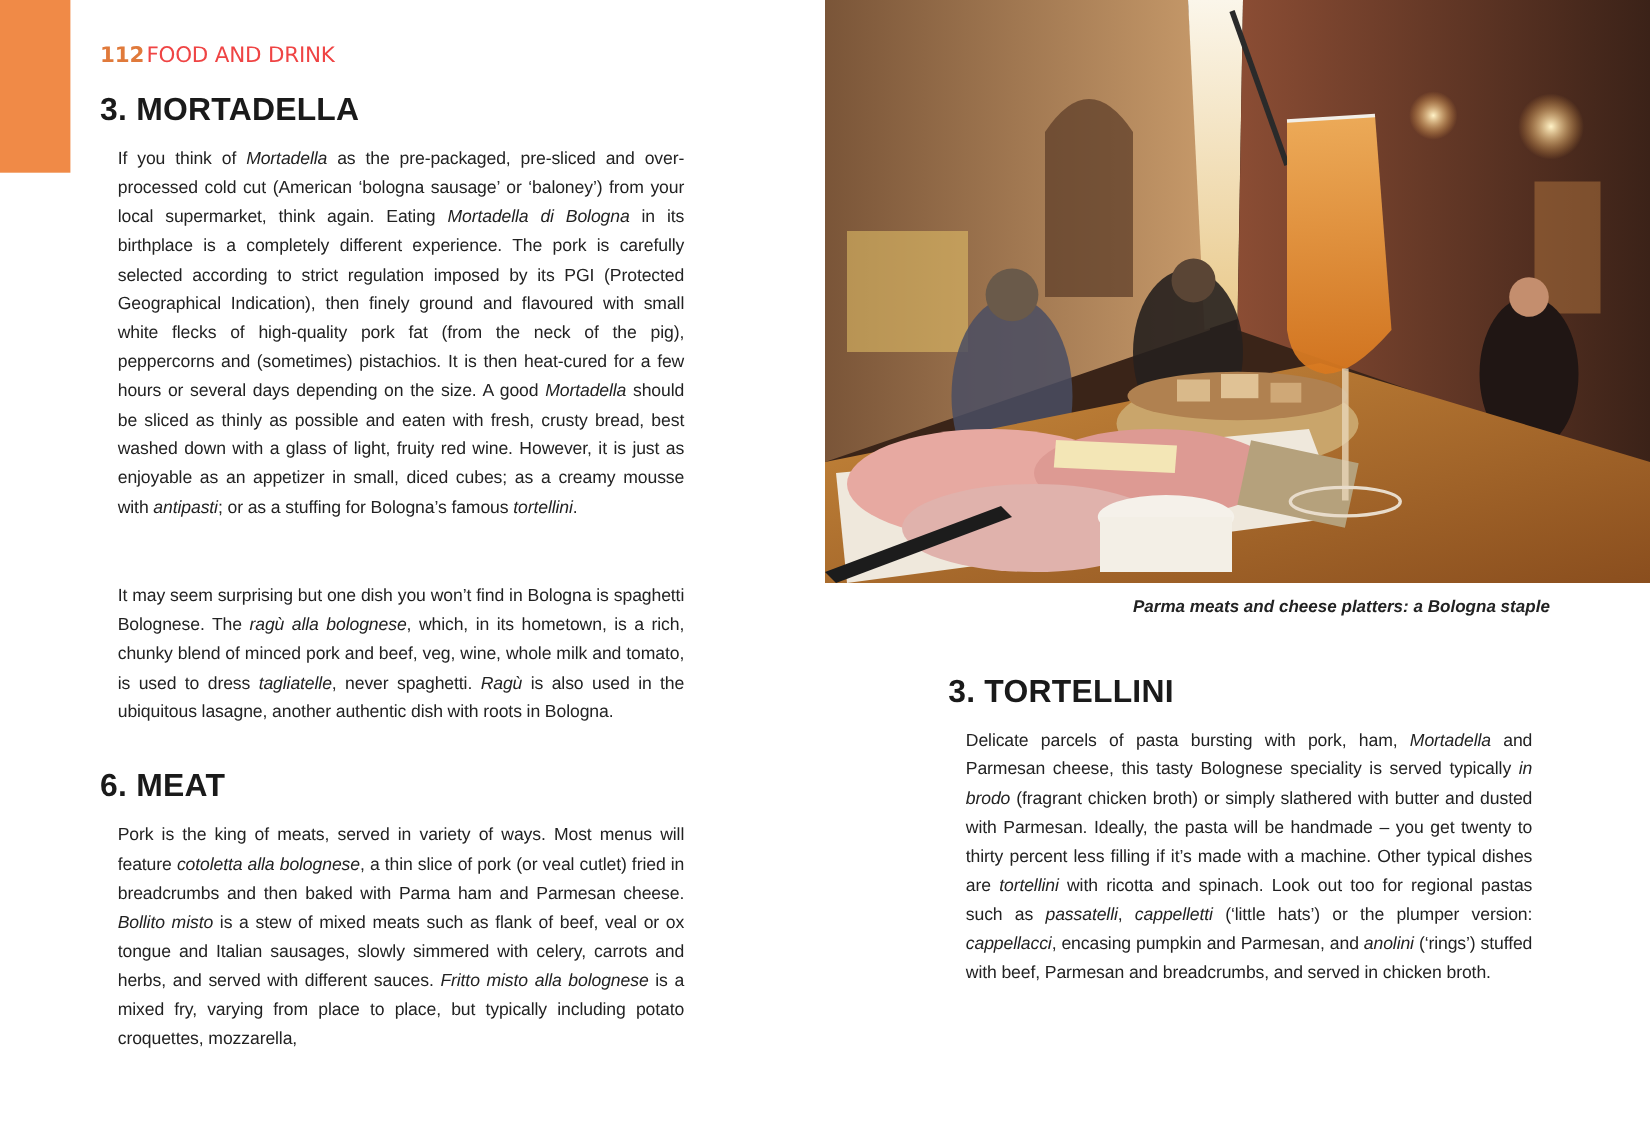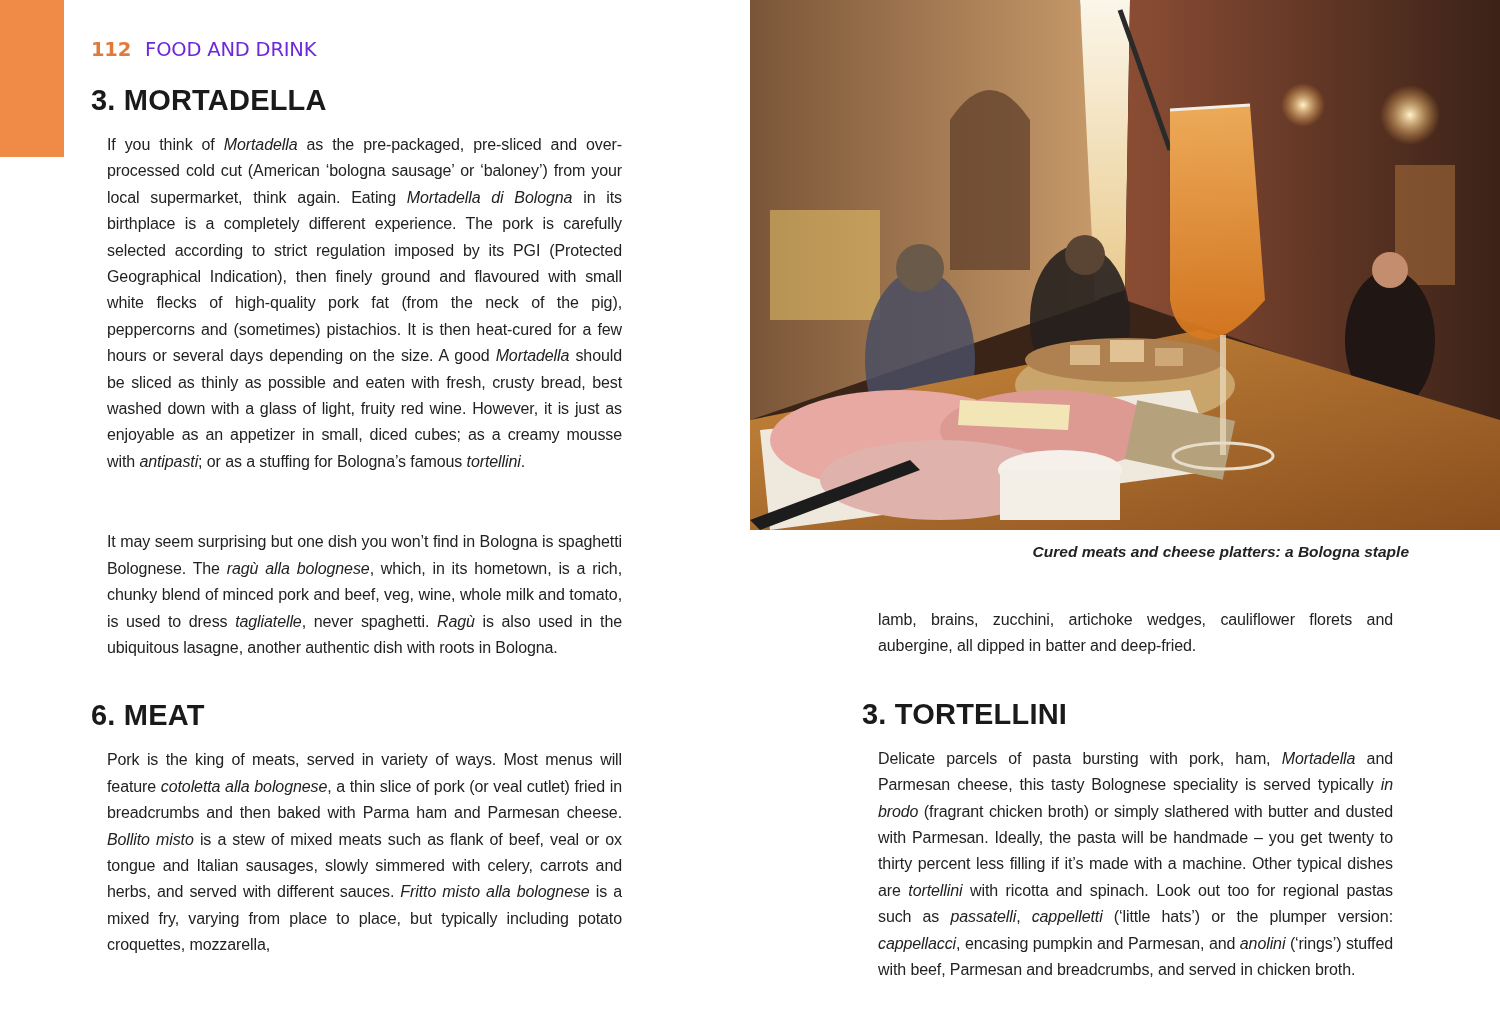--- a/index.html
+++ b/index.html
@@ -2,22 +2,22 @@
 <html><head>
 <meta charset="utf-8">
 <style>
   html, body { margin: 0; padding: 0; }
   body {
     width: 1500px; height: 1029px; background: #ffffff; position: relative; overflow: hidden;
     font-family: "DejaVu Sans", "Liberation Sans", sans-serif; color: #1e1e1e;
   }
   .tab-marker { position: absolute; left: 0; top: 0; width: 64px; height: 157px; background: #f08a47; }
   .running-head { position: absolute; left: 91px; top: 38px; font-size: 19.5px; letter-spacing: -0.2px; }
-  .running-head .pg { color: #e07a3b; font-weight: bold; margin-right: 14px; }
-  .running-head .sec { color: #6d28d9; font-weight: normal; }
+  .running-head .pg { color: #e07a3b; font-weight: bold; margin-right: 2px; }
+  .running-head .sec { color: #ef4444; font-weight: normal; }
 
   .col { position: absolute; }
   .col-left { left: 91px; top: 84px; width: 547px; }
   .col-right { left: 862px; top: 591px; width: 547px; }
 
   h2 {
     font-family: "Liberation Sans", sans-serif; font-weight: bold; font-size: 29px;
     margin: 0; line-height: 32px; color: #1a1a1a; letter-spacing: 0.2px;
   }
   p.body {
@@ -123,20 +123,19 @@
     <path d="M0,520 L160,460 L170,470 L10,530z" fill="#1c1c1c"></path>
 
     <line x1="370" y1="10" x2="420" y2="150" stroke="#2a2a2a" stroke-width="5"></line>
     <path d="M420,110 L500,105 L515,300 Q480,340 455,340 Q425,335 420,300z" fill="url(#drink)" opacity="0.92"></path>
     <path d="M420,110 L500,105" stroke="#f2efe8" stroke-width="3"></path>
     <rect x="470" y="335" width="6" height="120" fill="#e8d6b8" opacity="0.8"></rect>
     <ellipse cx="473" cy="456" rx="50" ry="13" fill="none" stroke="#e8dccb" stroke-width="3"></ellipse>
   </svg>
 </div>
 
-<div class="caption">Cured meats and cheese platters: a Bologna staple</div>
+<div class="caption">Parma meats and cheese platters: a Bologna staple</div>
 
 <div class="col col-right">
-  <p class="body"><span>lamb, brains, zucchini, artichoke wedges, cauliflower florets and aubergine, all dipped in batter and deep-fried.</span></p>
   <div class="gap"></div>
   <h2>3. TORTELLINI</h2>
   <p class="body"><span>Delicate parcels of pasta bursting with pork, ham, </span><em>Mortadella</em><span> and Parmesan cheese, this tasty Bolognese speciality is served typically </span><em>in brodo</em><span> (fragrant chicken broth) or simply slathered with butter and dusted with Parmesan. Ideally, the pasta will be handmade – you get twenty to thirty percent less filling if it’s made with a machine. Other typical dishes are </span><em>tortellini</em><span> with ricotta and spinach. Look out too for regional pastas such as </span><em>passatelli</em><span>, </span><em>cappelletti</em><span> (‘little hats’) or the plumper version: </span><em>cappellacci</em><span>, encasing pumpkin and Parmesan, and </span><em>anolini</em><span> (‘rings’) stuffed with beef, Parmesan and breadcrumbs, and served in chicken broth.</span></p>
 </div>
 
 </body></html>

